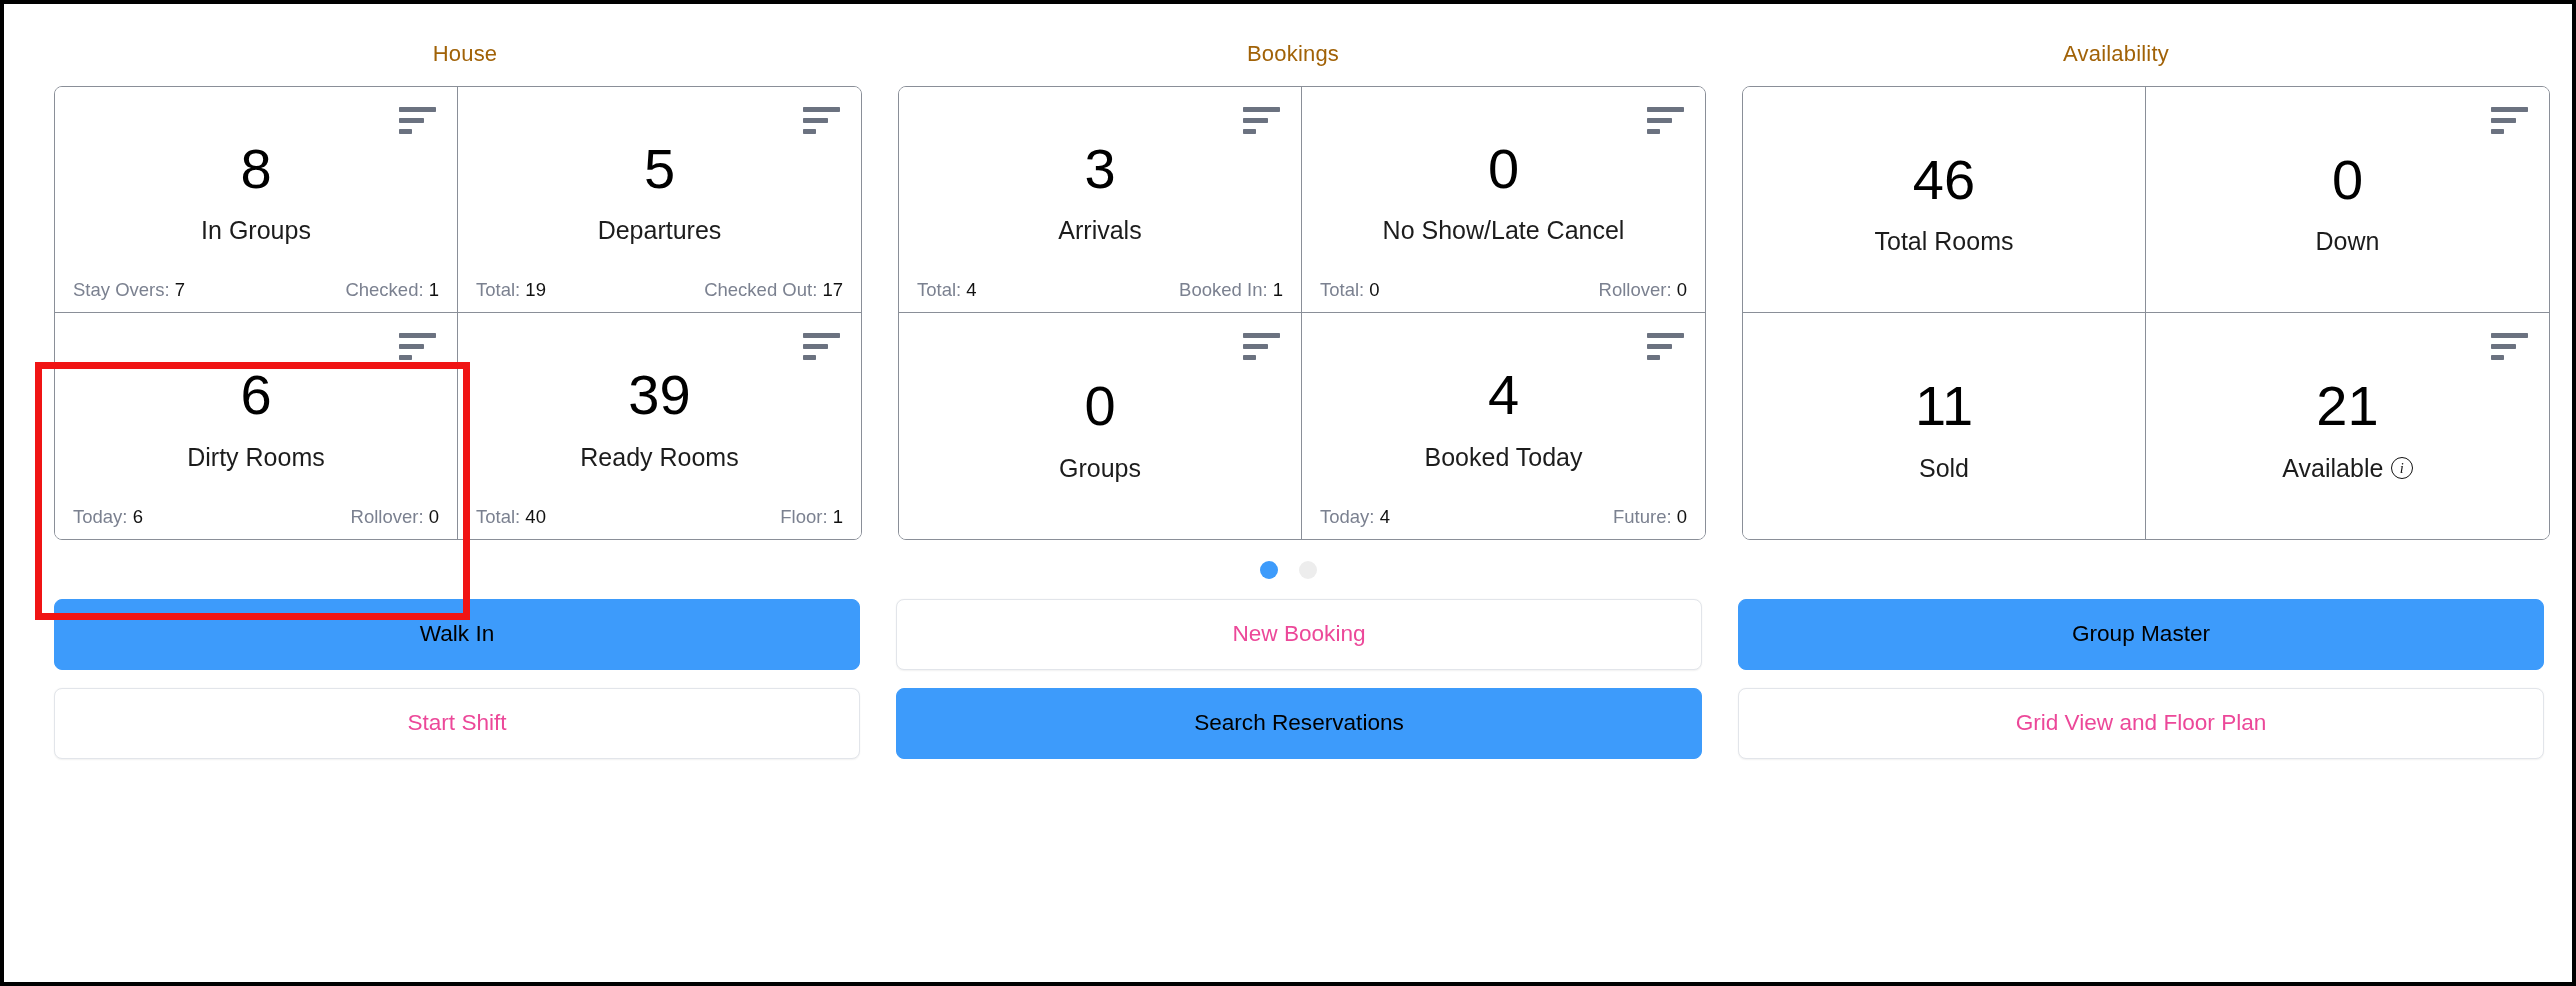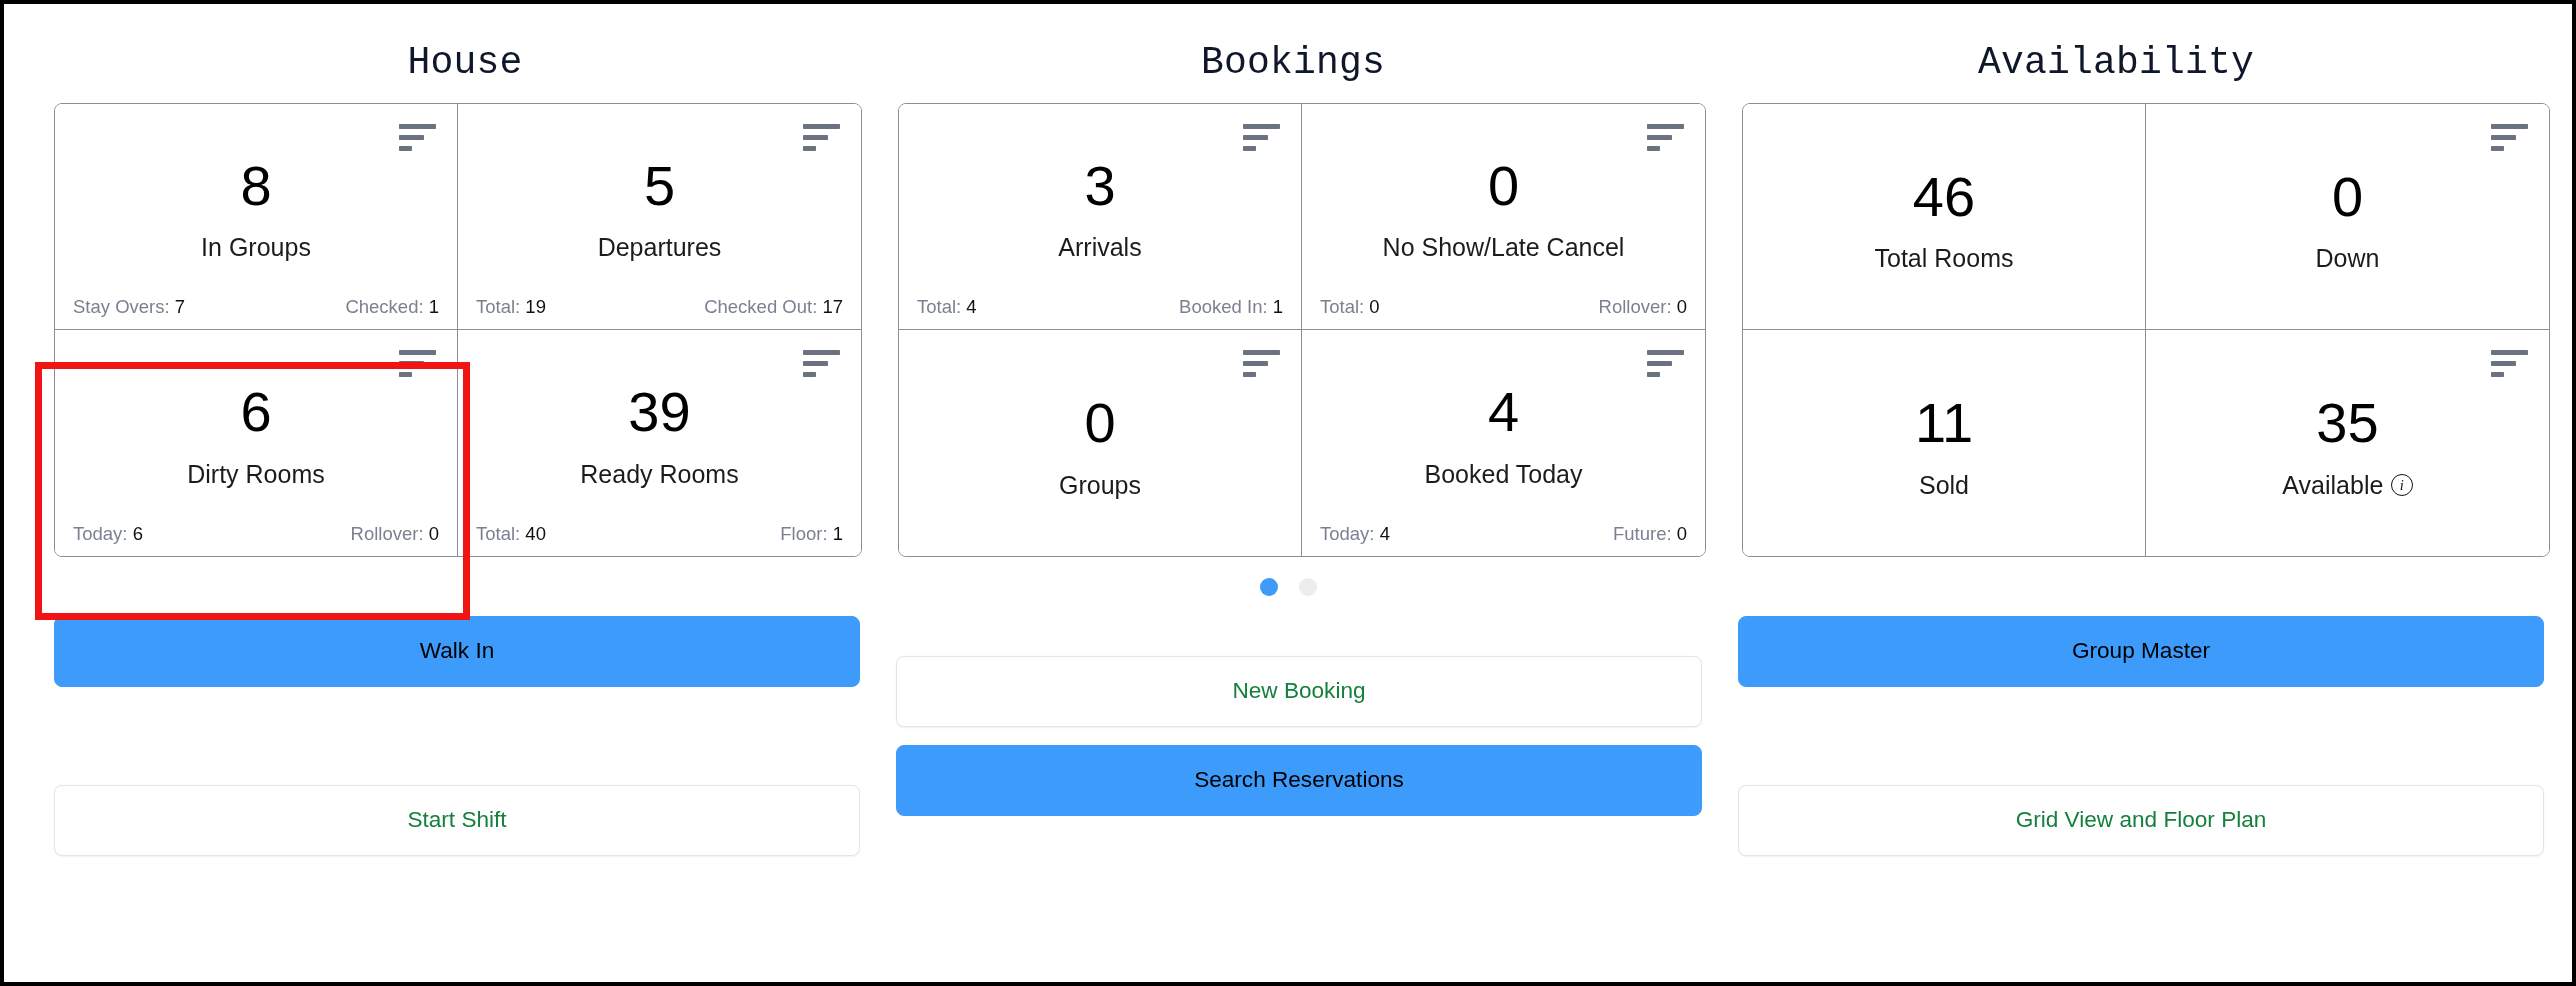--- a/index.html
+++ b/index.html
@@ -31,25 +31,24 @@
     margin-top: 37px;
   }
   .heading-col {
     flex: 1 1 0;
     text-align: center;
   }
   .heading-col.house   { flex: 0 0 822px; }
   .heading-col.bookings{ flex: 0 0 834px; }
   .heading-col.avail   { flex: 1 1 auto;  }
   .heading-text {
-    font-size: 38px;
-    color: #0f172a;
+    font-size: 22px;
+    color: #a16207;
     font-weight: 400;
     letter-spacing: 0.2px;
-    font-family: Liberation Mono, monospace;
   }
 
   
   .tiles-row {
     display: flex;
     padding: 0 50px;
     box-sizing: border-box;
     width: 100%;
     margin-top: 19.4px;
     align-items: flex-start;
@@ -193,24 +192,23 @@
     user-select: none;
   }
   .btn + .btn { margin-left: 36px; }
   .btn.primary {
     background: #3d9bfb;
     color: #000000;
     border: 1.6px solid #3d9bfb;
   }
   .btn.secondary {
     background: #ffffff;
-    color: #15803d;
+    color: #ec4899;
     border: 1.6px solid #e2e5ea;
     box-shadow: 0 0.8px 1.6px rgba(0,0,0,0.06);
-    margin-top: 40px;
   }
 
   
   .annotation-box {
     position: absolute;
     left: 31px;
     top: 358px;
     width: 435px;
     height: 258px;
     border: 7.3px solid #f01414;
@@ -410,21 +408,21 @@
         </div>
         <div class="tile-footer empty"></div>
       </div>
       <div class="tile">
         <div class="tile-icon">
             <i></i>
             <i></i>
             <i></i>
           </div>
         <div class="tile-body">
-          <div class="tile-value">35</div>
+          <div class="tile-value">21</div>
           <div class="tile-label">
             <span>Available</span>
             <span class="info-icon">i</span>
           </div>
         </div>
         <div class="tile-footer empty"></div>
       </div>
     </div>
 
   </div>

